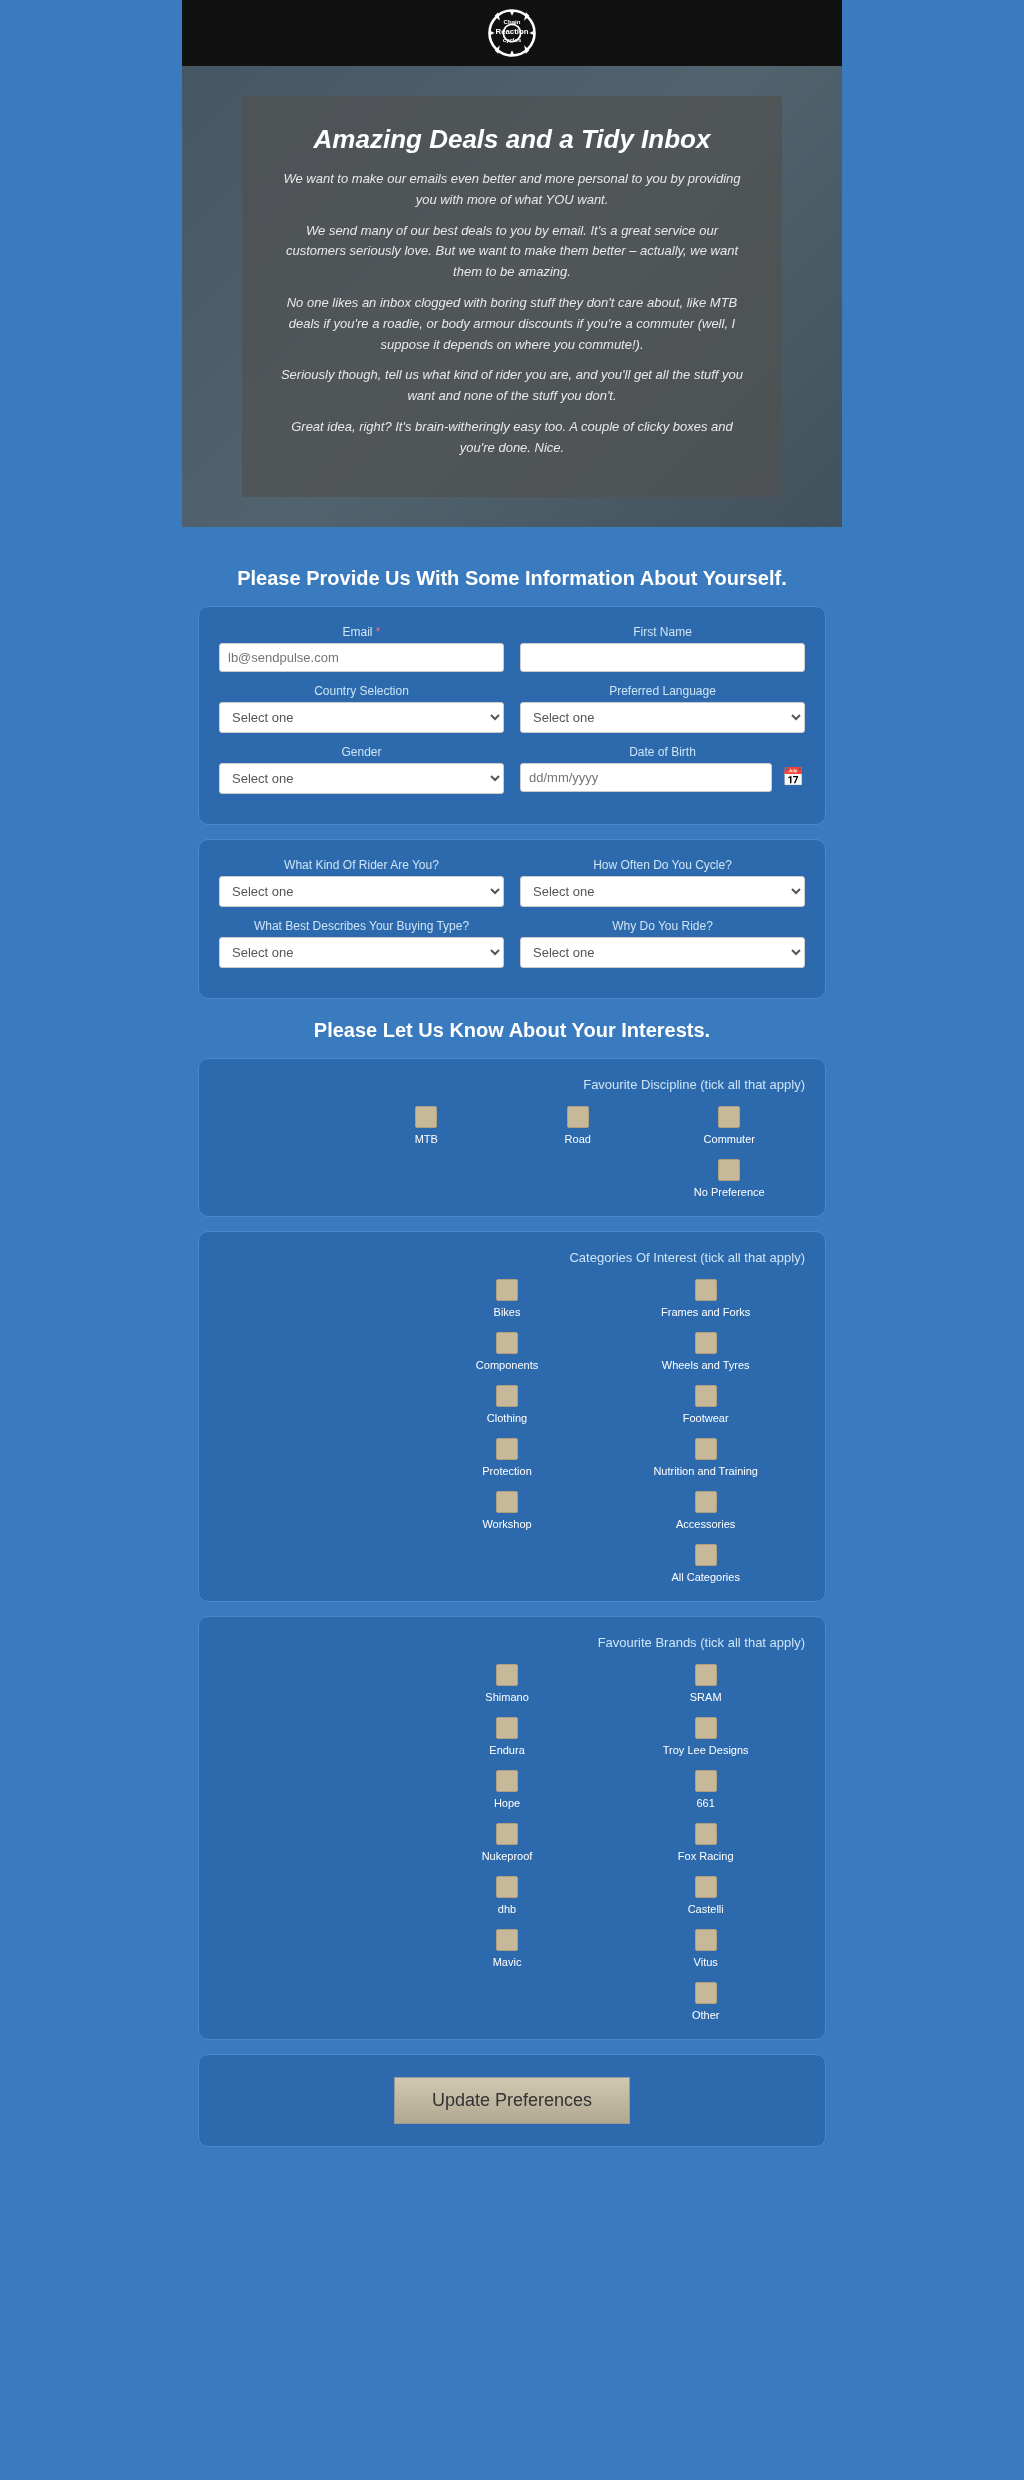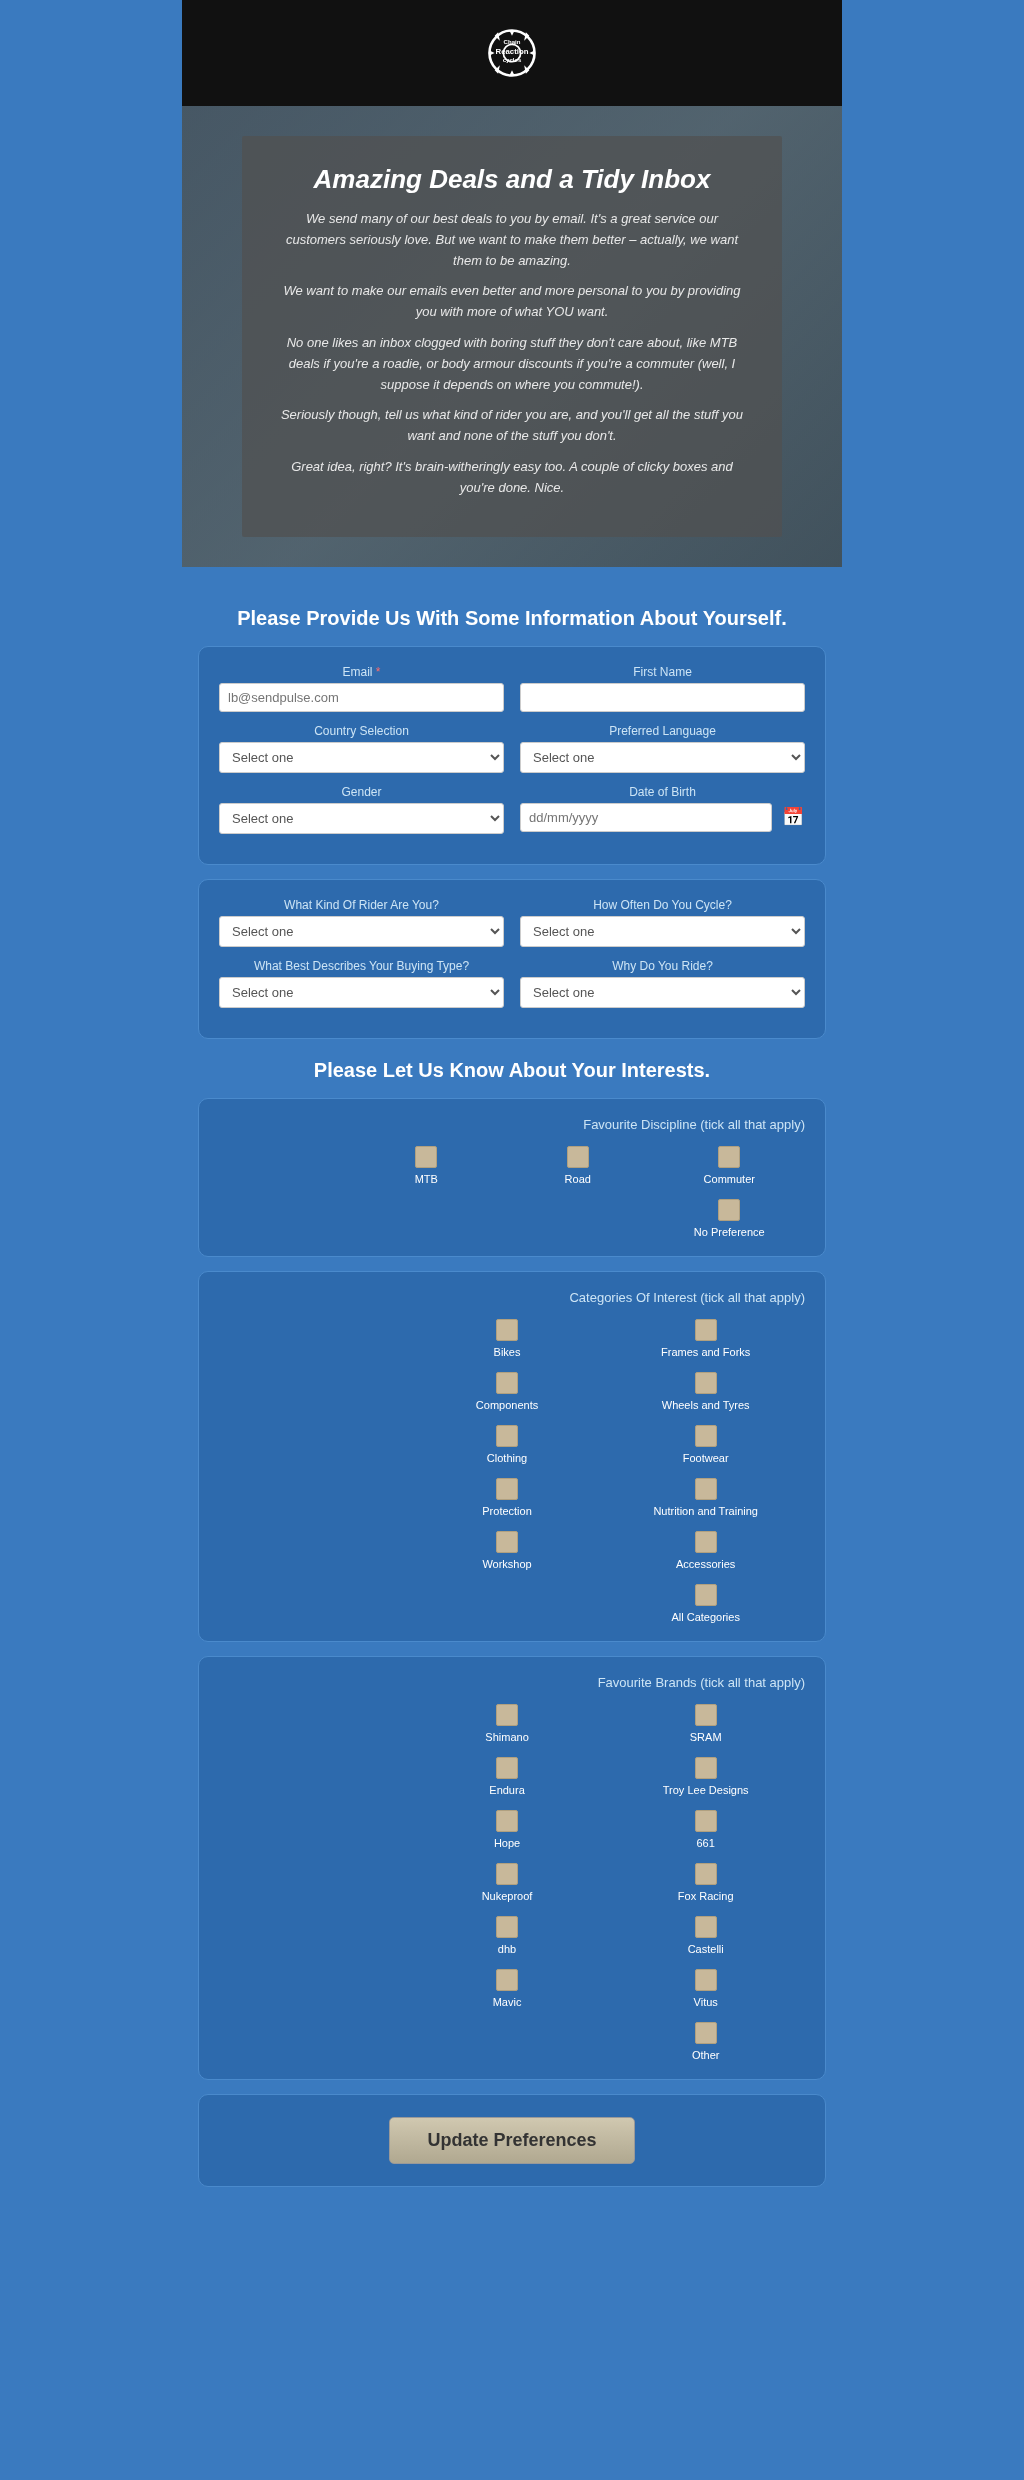--- a/index.html
+++ b/index.html
@@ -6,21 +6,21 @@
     body {
       font-family: Arial, sans-serif;
       background-color: #3a7abf;
       width: 660px;
       margin: 0 auto;
     }
 
     
     .header {
       background-color: #111;
-      padding: 27px;
+      padding: 7px;
       text-align: center;
     }
 
     
     .hero {
       position: relative;
       background: linear-gradient(rgba(60,60,60,0.65), rgba(60,60,60,0.65)),
                   linear-gradient(135deg, #5a8ab0 0%, #7aaccc 50%, #4a7a99 100%);
       min-height: 300px;
       display: flex;
@@ -175,24 +175,24 @@
       border-radius: 10px;
       padding: 22px;
       text-align: center;
       margin-bottom: 14px;
       border: 1px solid #4a8acc;
     }
     .submit-btn {
       background: linear-gradient(to bottom, #d0c8b0, #b0a890);
       color: #333;
       font-size: 18px;
-      font-weight: bold;
+      font-weight: normal;
       padding: 12px 37px;
       border: none;
-      border-radius: 5px;
+      border-radius: 0;
       cursor: pointer;
       border: 1px solid #999;
     }
 
     
     .logo-container {
       display: flex;
       align-items: center;
       justify-content: center;
       gap: 6px;
@@ -214,22 +214,22 @@
       <text x="30" y="20" fill="white" font-size="7" font-weight="bold" text-anchor="middle" font-family="Arial">Chain</text>
       <text x="30" y="31" fill="white" font-size="9" font-weight="bold" text-anchor="middle" font-family="Arial">Reaction</text>
       <text x="30" y="40" fill="white" font-size="7" font-weight="bold" text-anchor="middle" font-family="Arial">cycles</text>
     </svg>
   </div>
 </div>
 
 <div class="hero">
   <div class="hero-content">
     <h1 class="hero-title">Amazing Deals and a Tidy Inbox</h1>
+    <p class="hero-text">We want to make our emails even better and more personal to you by providing you with more of what YOU want.</p>
     <p class="hero-text">We send many of our best deals to you by email. It's a great service our customers seriously love. But we want to make them better – actually, we want them to be amazing.</p>
-    <p class="hero-text">We want to make our emails even better and more personal to you by providing you with more of what YOU want.</p>
     <p class="hero-text">No one likes an inbox clogged with boring stuff they don't care about, like MTB deals if you're a roadie, or body armour discounts if you're a commuter (well, I suppose it depends on where you commute!).</p>
     <p class="hero-text">Seriously though, tell us what kind of rider you are, and you'll get all the stuff you want and none of the stuff you don't.</p>
     <p class="hero-text">Great idea, right? It's brain-witheringly easy too. A couple of clicky boxes and you're done. Nice.</p>
   </div>
 </div>
 
 <div class="main-content">
 
   <h2 class="section-title">Please Provide Us With Some Information About Yourself.</h2>
 

